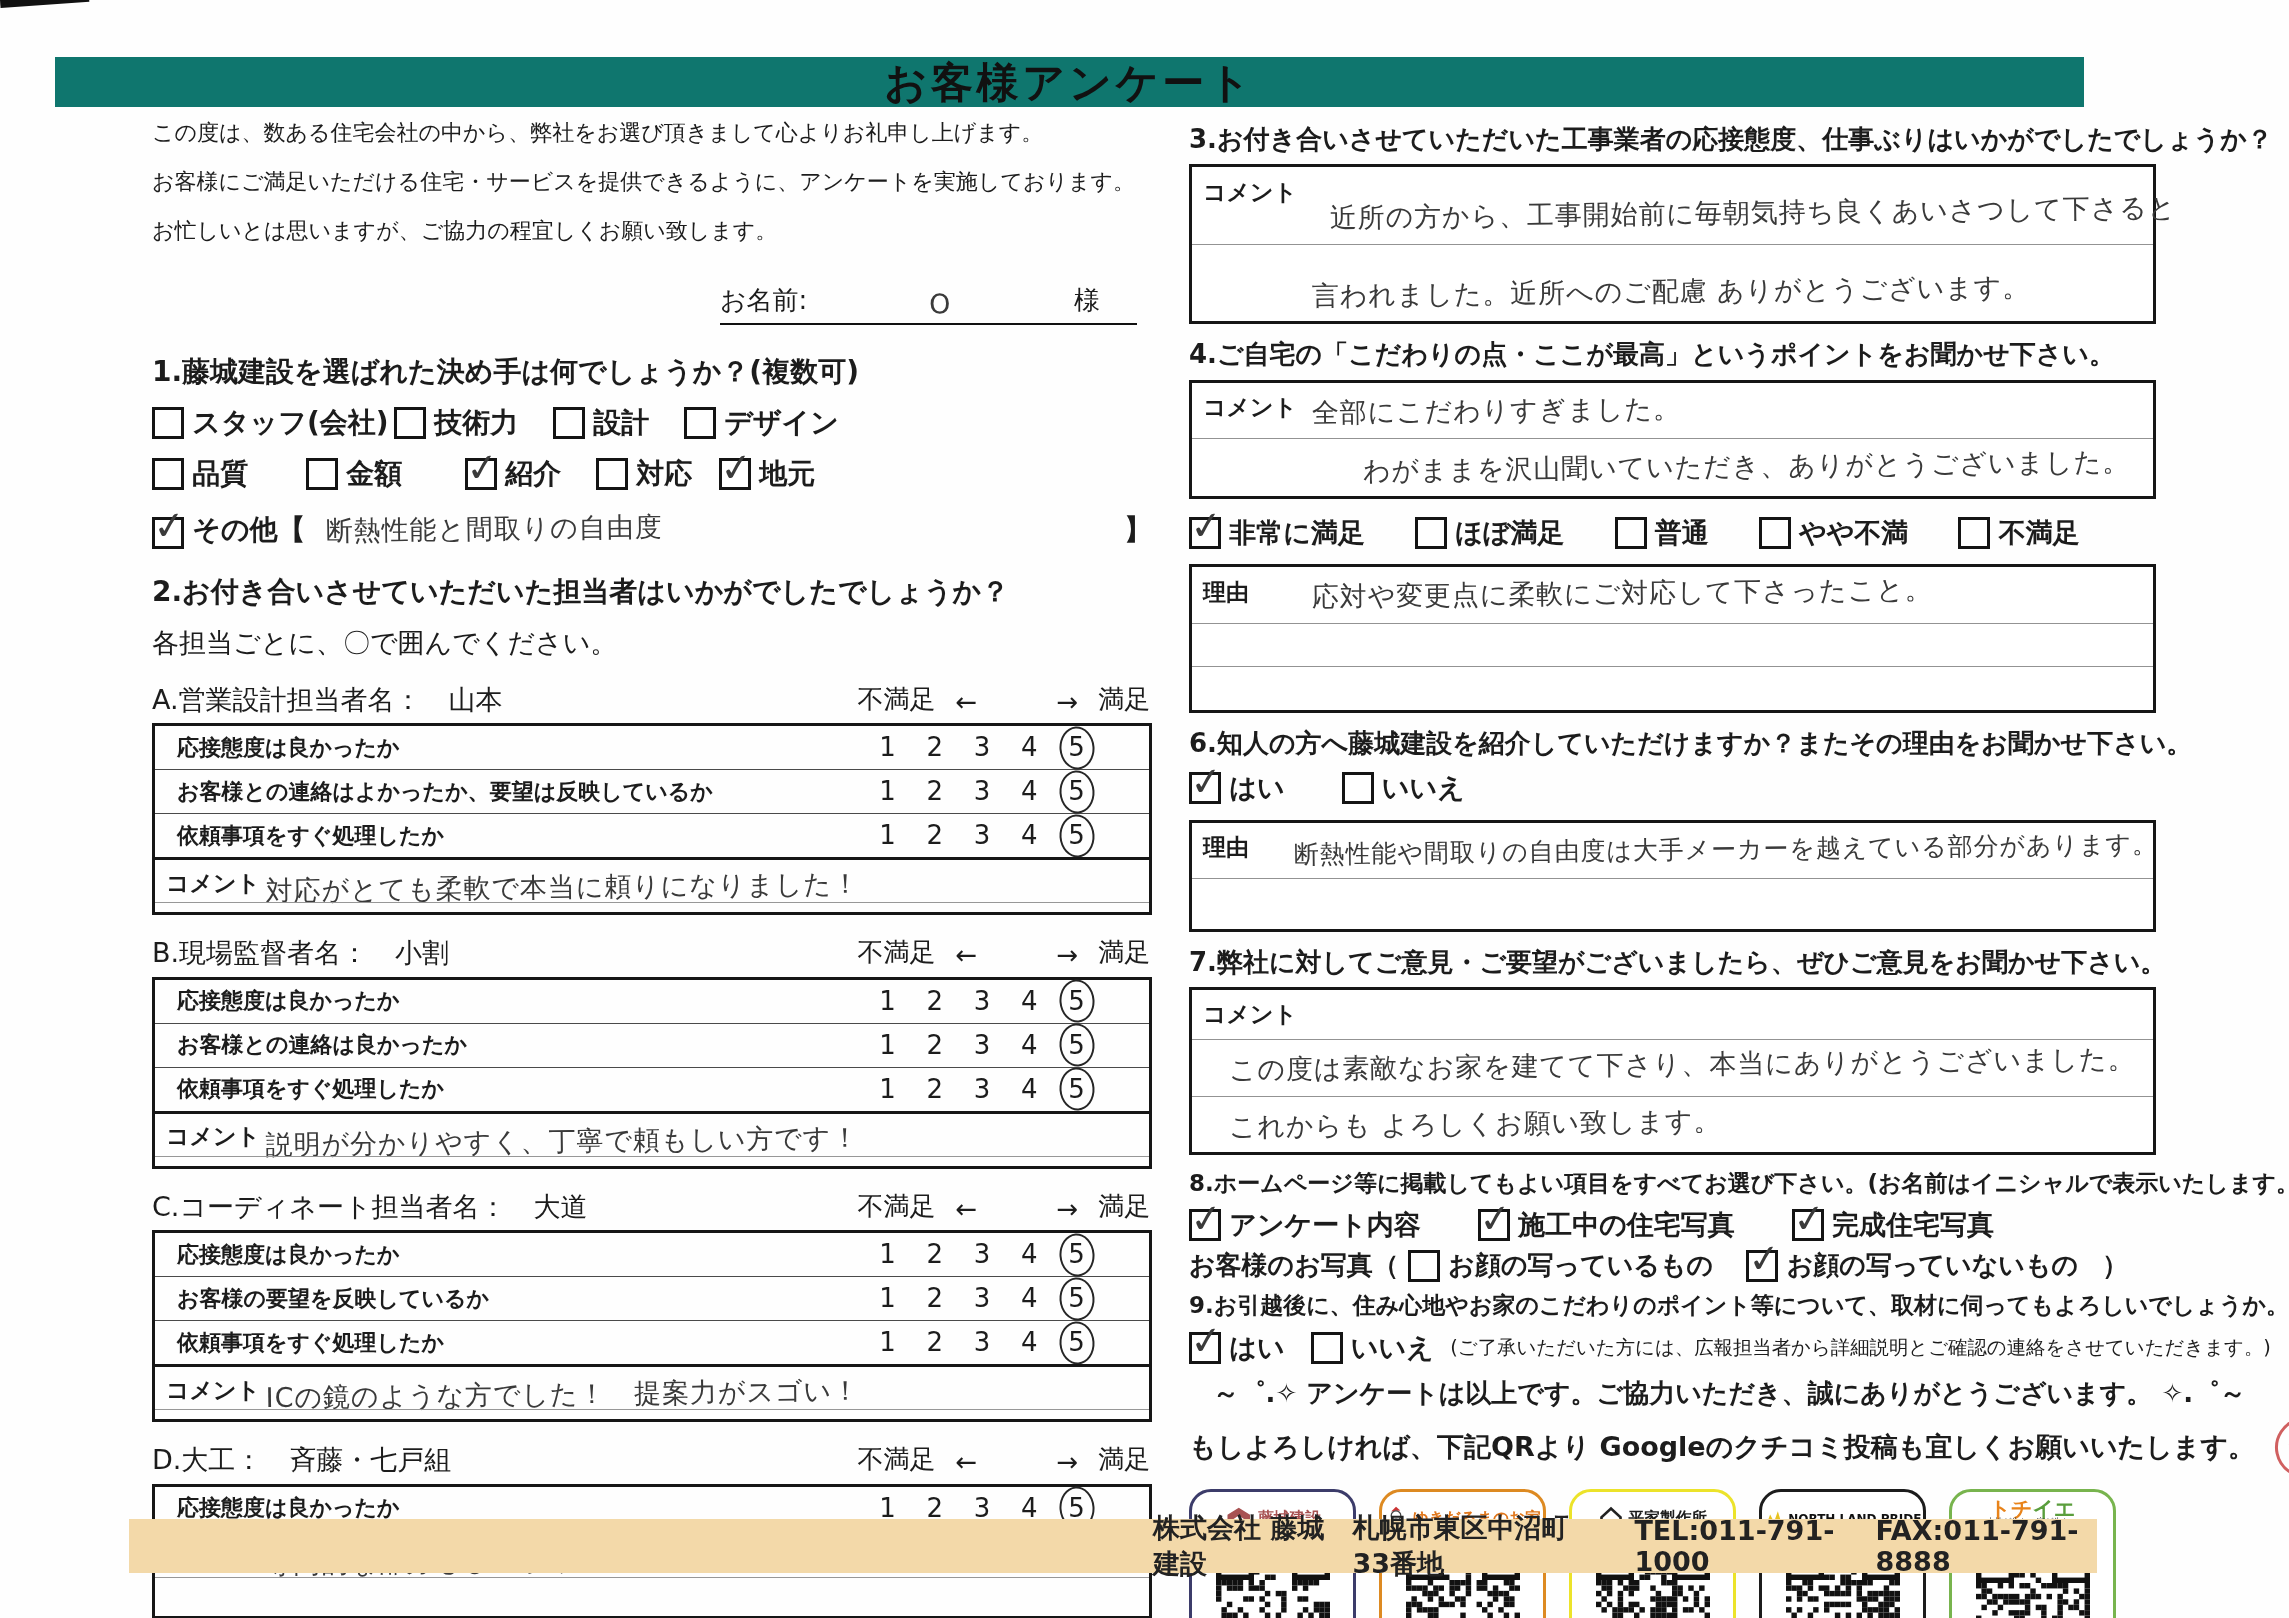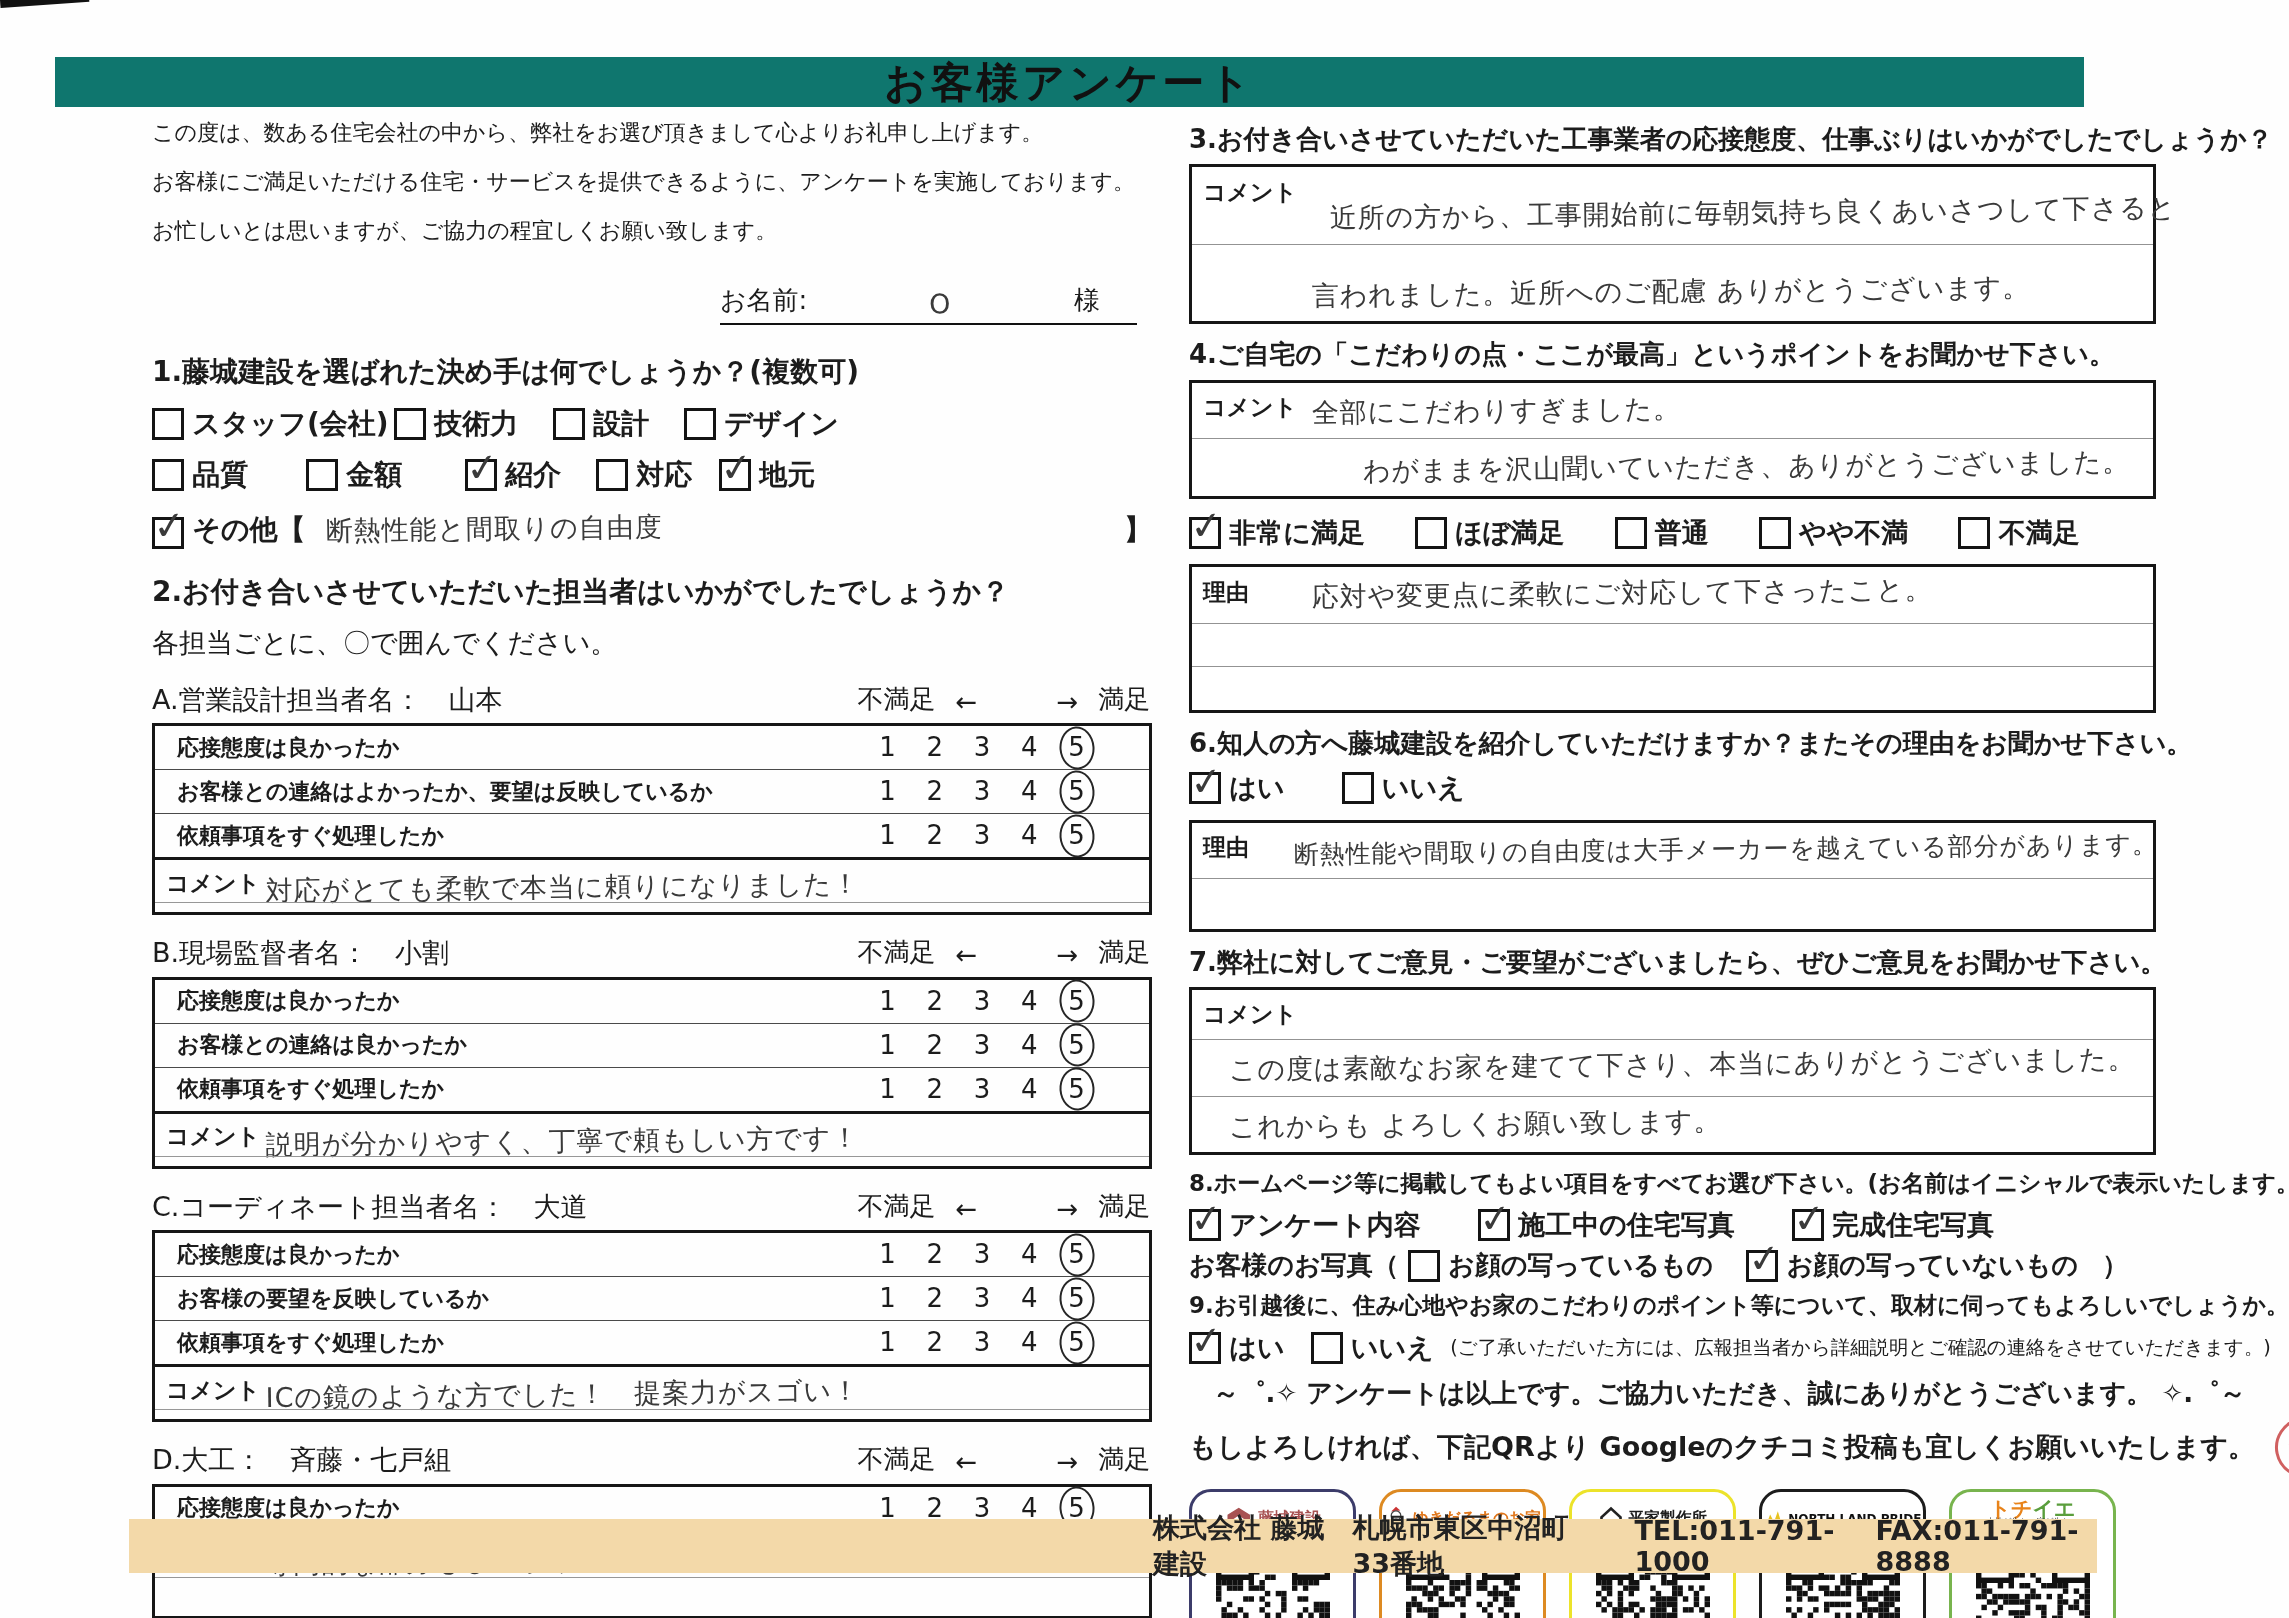--- a/index.html
+++ b/index.html
@@ -31,21 +31,21 @@
   .name-value{flex:1;text-align:center;font-size:41px;line-height:.9}
   .name-suffix{margin-right:37px}
 
   
   .checkbox{display:inline-block;width:26px;height:26px;border:3.2px solid #141414;
             margin-right:8.3px;position:relative;vertical-align:-3.7px;background:#fff;flex:none}
   .checkbox.checked::after{content:"\2713";position:absolute;left:-1.8px;top:-16.6px;font-size:39px;
             font-weight:normal;color:#3a3a3a;transform:rotate(-6deg)}
   .cb-item{display:inline-flex;align-items:center;white-space:nowrap}
   .cb-label{font-weight:bold}
-  .cbrow{display:flex;align-items:flex-start;margin-top:14px;font-size:28px;height:37px}
+  .cbrow{display:flex;align-items:center;margin-top:14px;font-size:28px;height:37px}
   .row1 .cb-item{width:242px}.row1 .cb-item:nth-child(2){width:159px}
   .row1 .cb-item:nth-child(3){width:131px}
   .row2 .cb-item{width:154px}.row2 .cb-item:nth-child(2){width:159px}
   .row2 .cb-item:nth-child(3){width:131px}.row2 .cb-item:nth-child(4){width:123px}
   .other-row{display:flex;align-items:flex-end;margin-top:14.8px;font-size:28px;height:41px}
   .other-value{font-weight:normal;margin-left:20px;flex:1}
   .bracket-close{font-weight:bold}
 
   
   .hw{font-size:27px;color:#3a3a3a;letter-spacing:0.9px;transform:rotate(-0.7deg);

